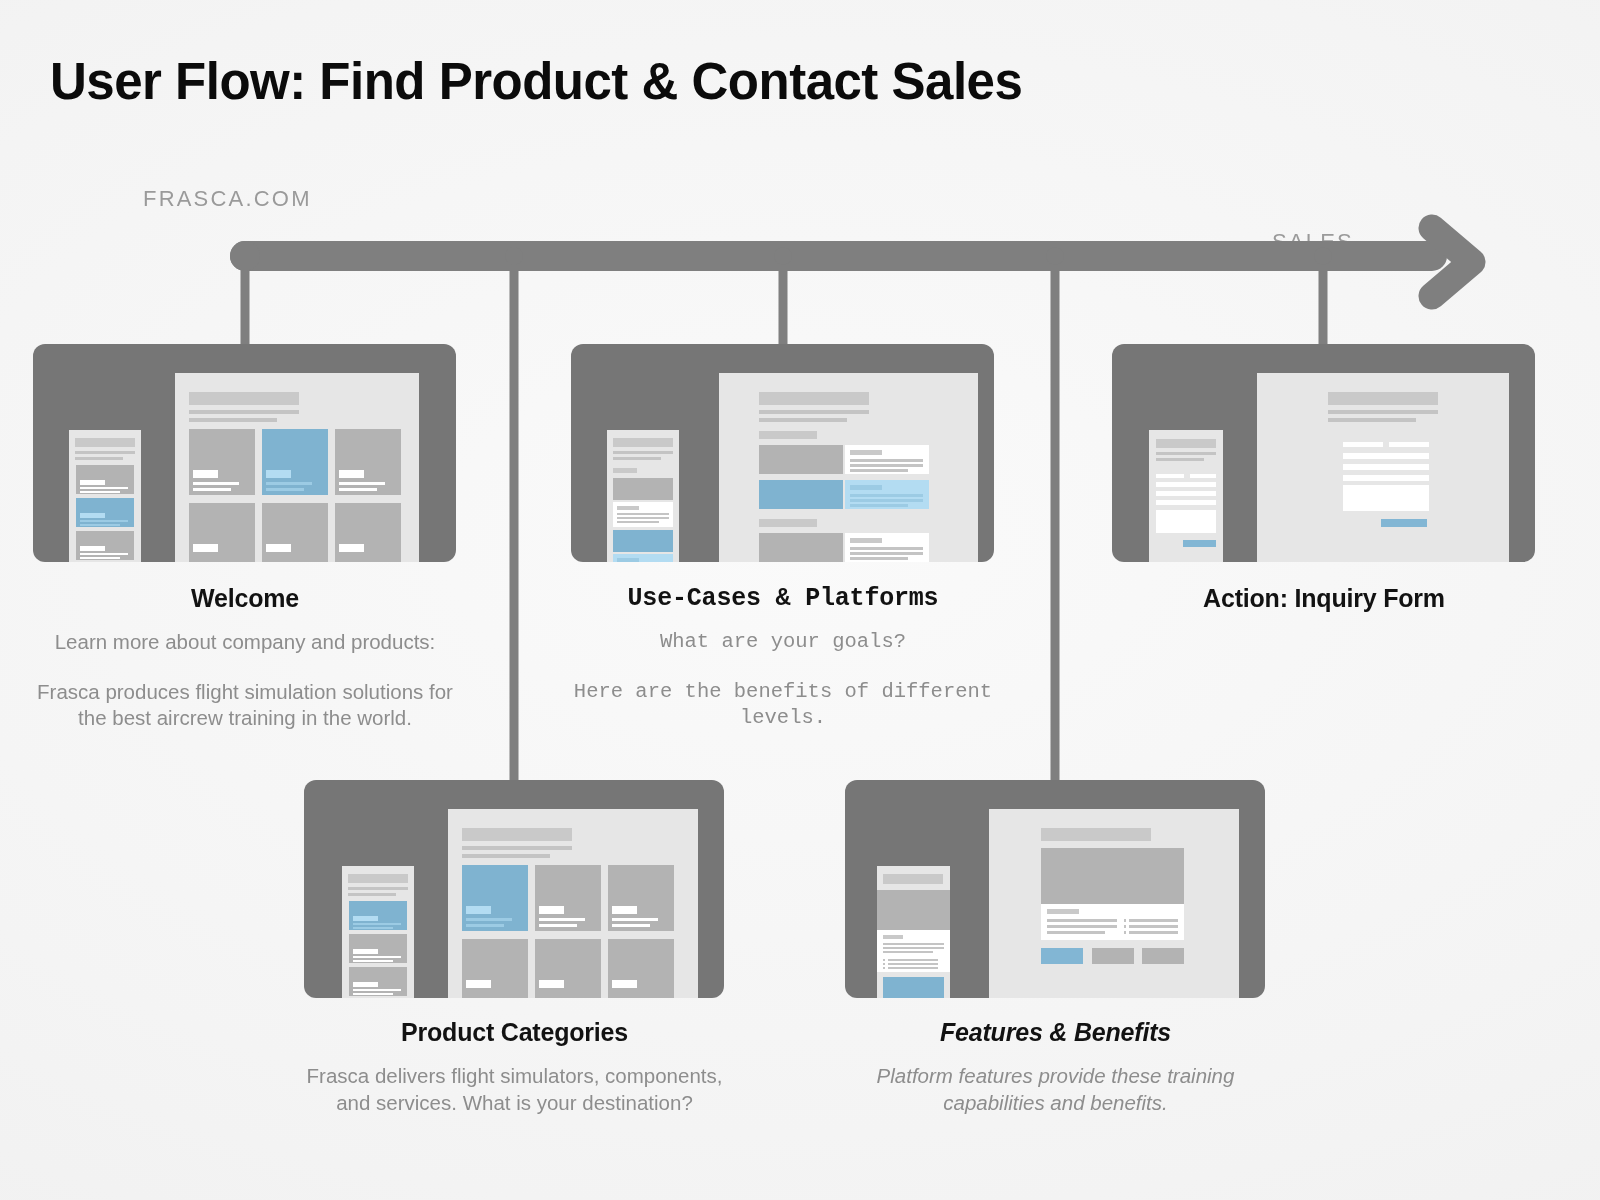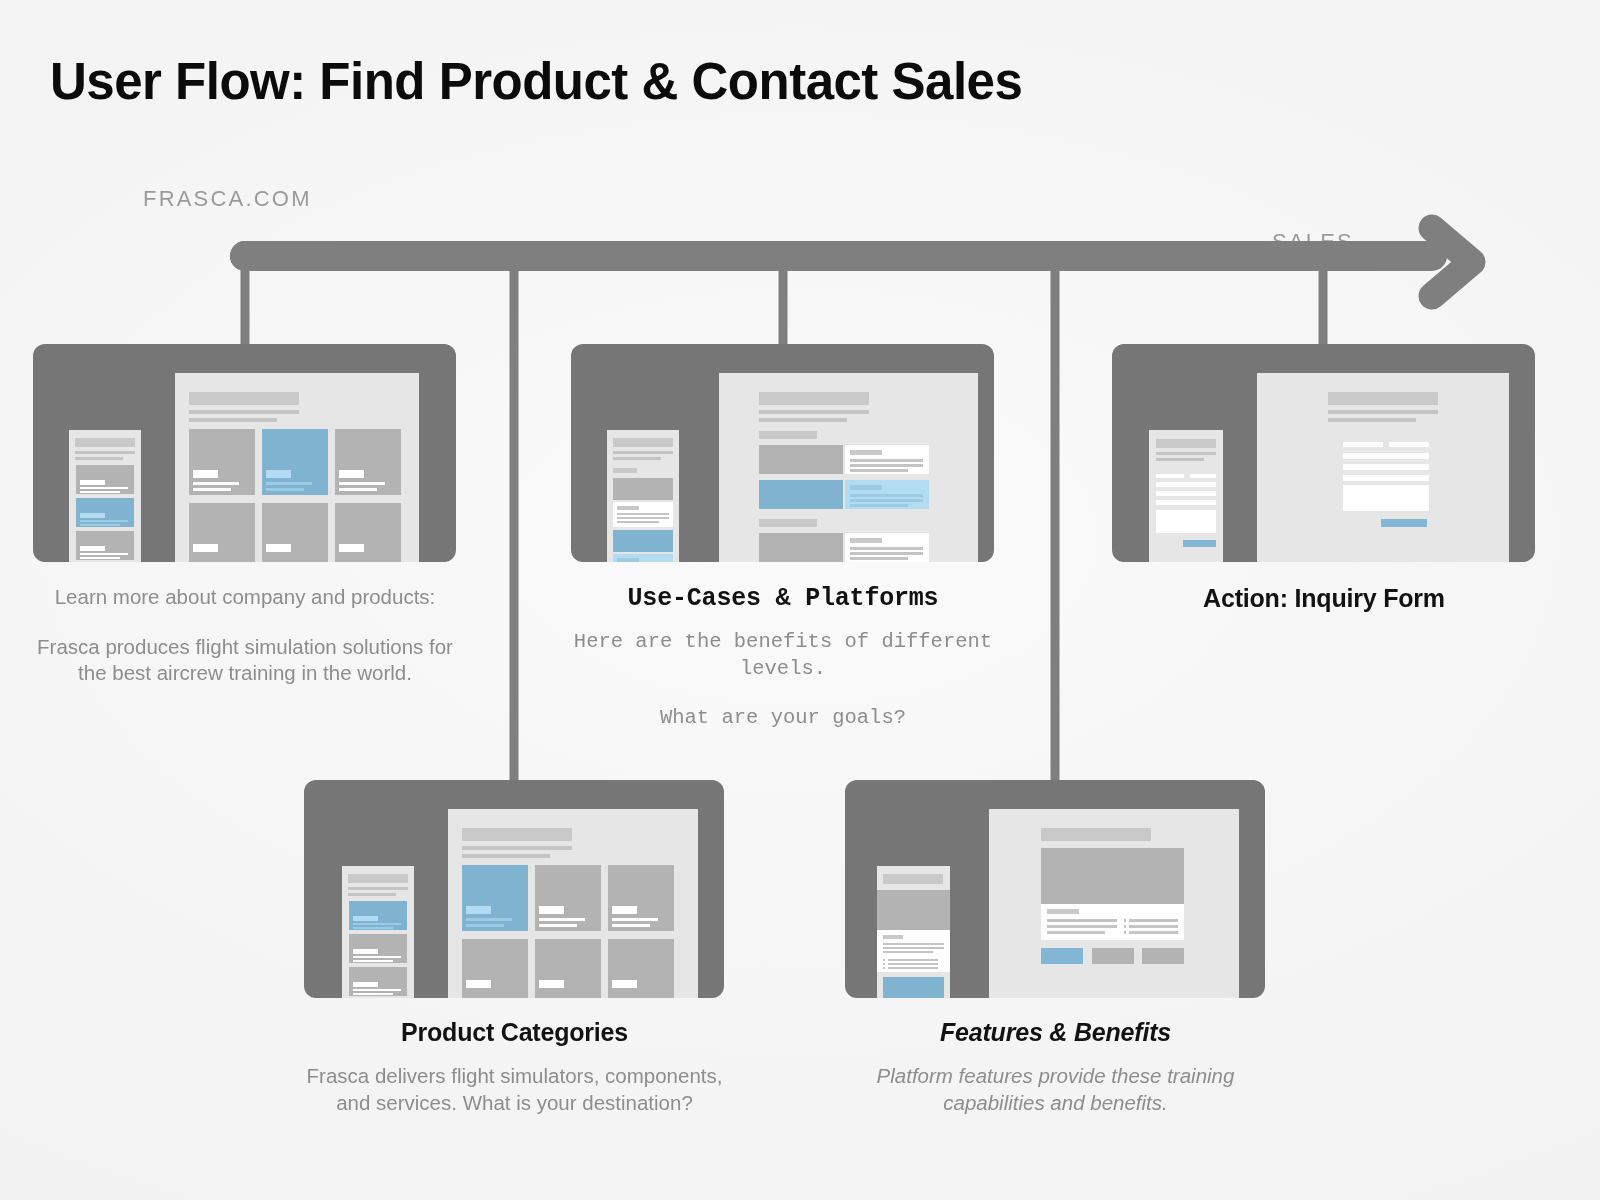--- a/index.html
+++ b/index.html
@@ -190,20 +190,21 @@
       <div class="wf tile" style="left:14px;top:130px;width:66px;height:66px;"></div>
       <div class="wf bar-w" style="left:18px;top:171px;width:25px;height:8px;"></div>
       <div class="wf tile" style="left:87px;top:130px;width:66px;height:66px;"></div>
       <div class="wf bar-w" style="left:91px;top:171px;width:25px;height:8px;"></div>
       <div class="wf tile" style="left:160px;top:130px;width:66px;height:66px;"></div>
       <div class="wf bar-w" style="left:164px;top:171px;width:25px;height:8px;"></div>
     </div>
   </div>
 
   <div class="caption" style="left:-12px; top:240px; width:448px;">
+    <h2>Welcome</h2>
     <p>Learn more about company and products:</p>
     <p>Frasca produces flight simulation solutions for the best aircrew training in the world.</p>
   </div>
 </div>
 
 <div class="step" style="left:571px; top:344px;">
   <div class="device-frame" style="width:423px;height:218px;">
 
     <div class="mock-mobile" style="left:36px; top:86px; width:72px; height:145px;">
       <div class="wf bar-light" style="left:6px;top:8px;width:60px;height:9px;"></div>
@@ -247,22 +248,22 @@
       <div class="wf panel-w" style="left:126px;top:160px;width:84px;height:29px;"></div>
       <div class="wf bar-light" style="left:131px;top:165px;width:32px;height:5px;"></div>
       <div class="wf bar-thin" style="left:131px;top:174px;width:73px;height:2.5px;"></div>
       <div class="wf bar-thin" style="left:131px;top:179px;width:73px;height:2.5px;"></div>
       <div class="wf bar-thin" style="left:131px;top:184px;width:58px;height:2.5px;"></div>
     </div>
   </div>
 
   <div class="caption" style="left:-12px; top:240px; width:448px;font-family:Liberation Mono, monospace;">
     <h2>Use-Cases &amp; Platforms</h2>
+    <p>What are your goals?</p>
     <p>Here are the benefits of different levels.</p>
-    <p>What are your goals?</p>
   </div>
 </div>
 
 <div class="step" style="left:1112px; top:344px;">
   <div class="device-frame" style="width:423px;height:218px;">
 
     <div class="mock-mobile" style="left:37px; top:86px; width:74px; height:145px;">
       <div class="wf bar-light" style="left:7px;top:9px;width:60px;height:9px;"></div>
       <div class="wf bar-thin" style="left:7px;top:22px;width:60px;height:3px;"></div>
       <div class="wf bar-thin" style="left:7px;top:28px;width:48px;height:3px;"></div>

